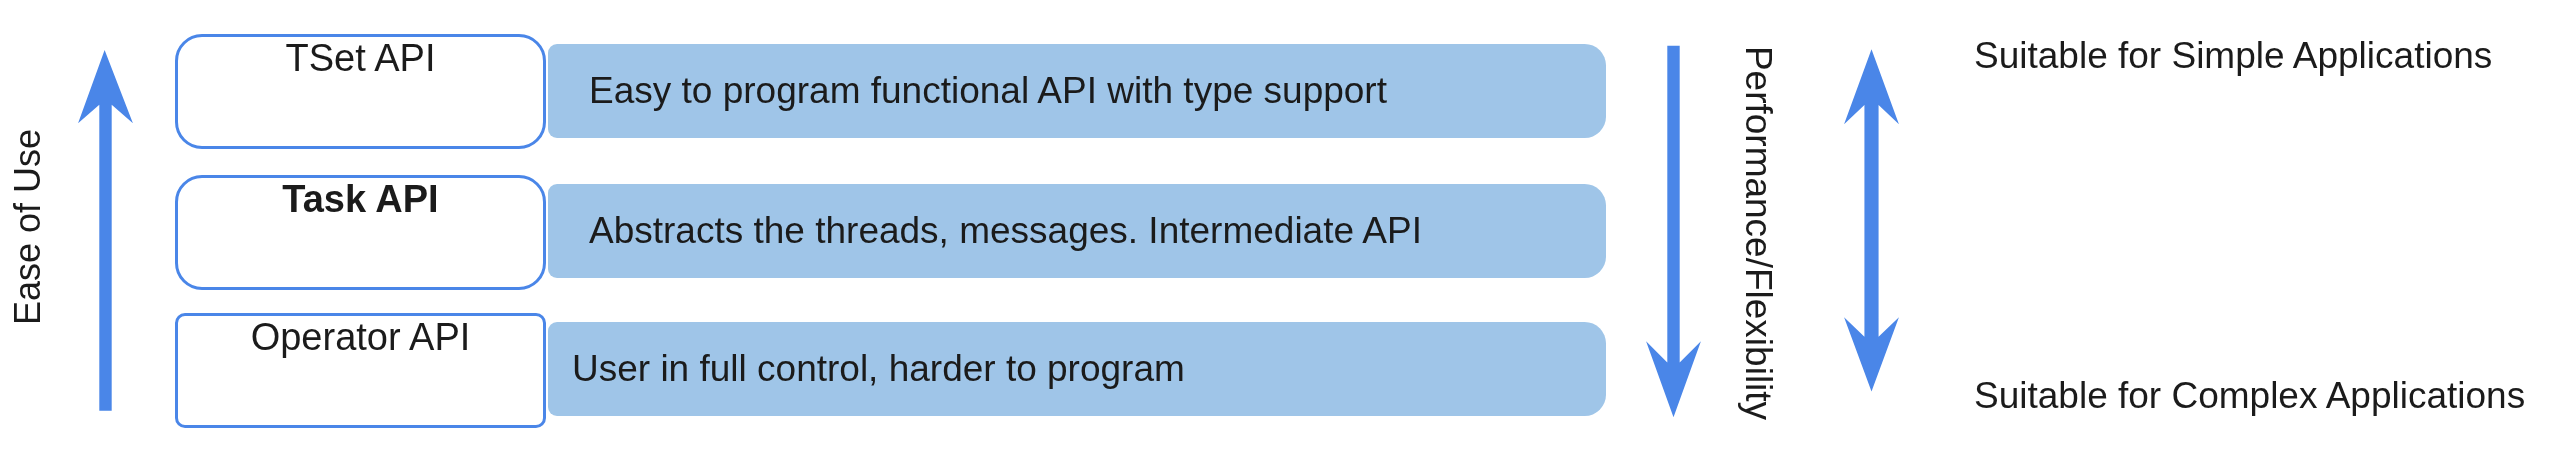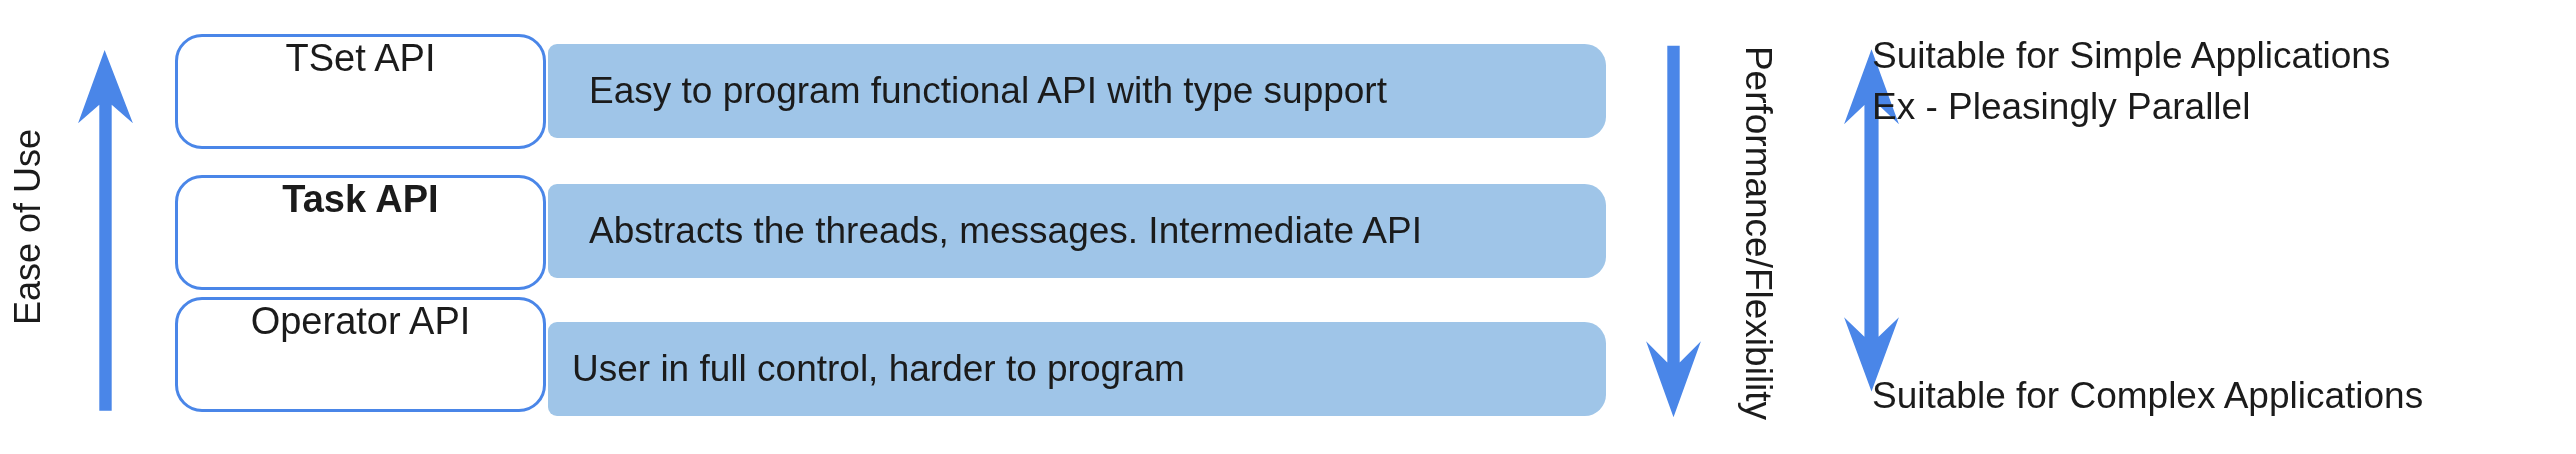--- a/index.html
+++ b/index.html
@@ -55,25 +55,25 @@
     background: var(--bar_blue, #9fc5e8);
     border-radius: 9px 21.3px 21.3px 9px;
     display: flex;
     align-items: center;
     padding-left: 41px;
     font-size: 37px;
     z-index: 1;
   }
   .box-r1 { top: 34px; }  .bar-r1 { top: 44px; }
   .box-r2 { top: 175px; font-weight: bold; } .bar-r2 { top: 184px; align-items: center; }
-  .box-r3 { top: 297px; } .bar-r3 { top: 322px; padding-left: 24px; }
+  .box-r3 { top: 313px; border-radius: 10px; } .bar-r3 { top: 322px; padding-left: 24px; }
 
   .note {
     position: absolute;
-    left: 1872px;
+    left: 1974px;
     font-size: 37px;
     line-height: 51px;
     white-space: nowrap;
     color: var(--text, #1b1b1b);
   }
   .note.top { top: 30px; }
   .note.bottom { top: 331px; margin-top: 39px; }
 </style>
 </head>
 <body>
@@ -112,21 +112,20 @@
   </svg>
 
   <div class="vlabel perf">Performance/Flexibility</div>
 
   <svg class="arrow-svg double" viewBox="0 0 78 394" aria-hidden="true">
     <polygon points="39,5 70,90 47,68 47,330 70,308 39,392 8,308 31,330 31,68 8,90" fill="#4a86e8"></polygon>
   </svg>
 
   <div class="note top">
     <div>Suitable for Simple Applications</div>
-    <div>Ex - Pleasingly Parallel</div>
   </div>
 
   <div class="note bottom">
     <div>Suitable for Complex Applications</div>
   </div>
 
 </div>
 
 
 </body></html>

